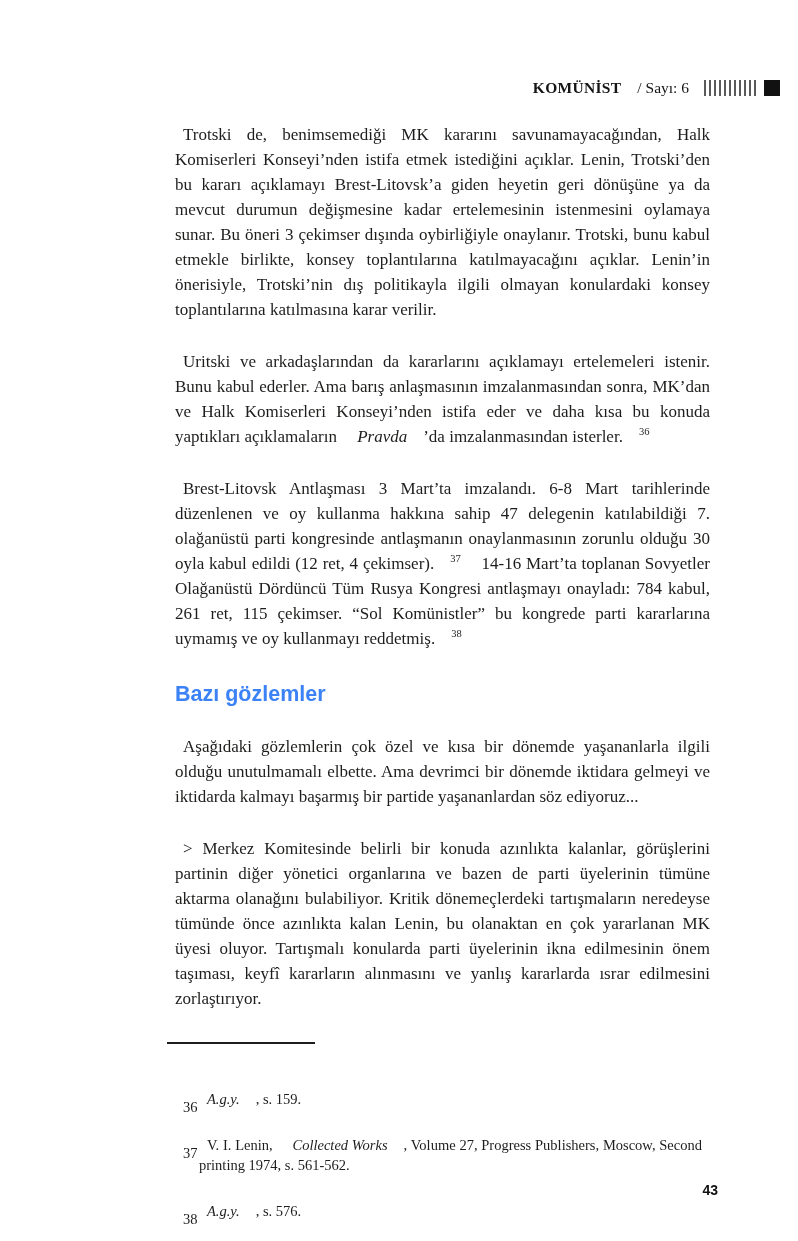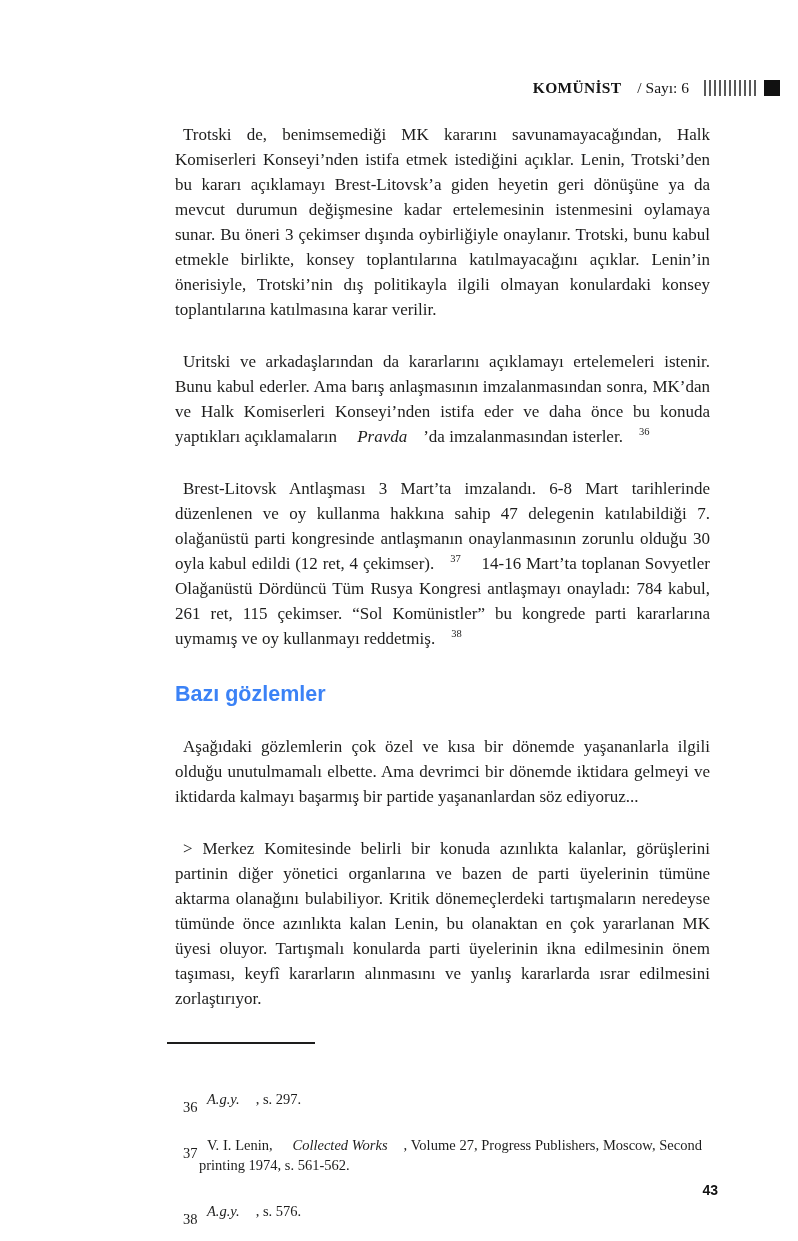--- a/index.html
+++ b/index.html
@@ -117,31 +117,31 @@
 
   <header class="page-header">
     <span class="journal-name">KOMÜNİST</span>
     <span class="journal-issue"> / Sayı: 6</span>
     <span class="dotted-rule"></span>
     <span class="square-marker"></span>
   </header>
 
   <main class="body-text">
       <p><span>Trotski de, benimsemediği MK kararını savunamayacağından, Halk Komiserleri Konseyi’nden istifa etmek istediğini açıklar. Lenin, Trotski’den bu kararı açıklamayı Brest-Litovsk’a giden heyetin geri dönüşüne ya da mevcut durumun değişmesine kadar ertelemesinin istenmesini oylamaya sunar. Bu öneri 3 çekimser dışında oybirliğiyle onaylanır. Trotski, bunu kabul etmekle birlikte, konsey toplantılarına katılmayacağını açıklar. Lenin’in önerisiyle, Trotski’nin dış politikayla ilgili olmayan konulardaki konsey toplantılarına katılmasına karar verilir.</span></p>
-      <p><span>Uritski ve arkadaşlarından da kararlarını açıklamayı ertelemeleri istenir. Bunu kabul ederler. Ama barış anlaşmasının imzalanmasından sonra, MK’dan ve Halk Komiserleri Konseyi’nden istifa eder ve daha önce bu konuda yaptıkları açıklamaların </span><span class="italic">Pravda</span><span>’da imzalanmasından isterler.</span><sup>36</sup></p>
+      <p><span>Uritski ve arkadaşlarından da kararlarını açıklamayı ertelemeleri istenir. Bunu kabul ederler. Ama barış anlaşmasının imzalanmasından sonra, MK’dan ve Halk Komiserleri Konseyi’nden istifa eder ve daha kısa bu konuda yaptıkları açıklamaların </span><span class="italic">Pravda</span><span>’da imzalanmasından isterler.</span><sup>36</sup></p>
       <p><span>Brest-Litovsk Antlaşması 3 Mart’ta imzalandı. 6-8 Mart tarihlerinde düzenlenen ve oy kullanma hakkına sahip 47 delegenin katılabildiği 7. olağanüstü parti kongresinde antlaşmanın onaylanmasının zorunlu olduğu 30 oyla kabul edildi (12 ret, 4 çekimser).</span><sup>37</sup><span> 14-16 Mart’ta toplanan Sovyetler Olağanüstü Dördüncü Tüm Rusya Kongresi antlaşmayı onayladı: 784 kabul, 261 ret, 115 çekimser. “Sol Komünistler” bu kongrede parti kararlarına uymamış ve oy kullanmayı reddetmiş.</span><sup>38</sup></p>
       <h2>Bazı gözlemler</h2>
       <p><span>Aşağıdaki gözlemlerin çok özel ve kısa bir dönemde yaşananlarla ilgili olduğu unutulmamalı elbette. Ama devrimci bir dönemde iktidara gelmeyi ve iktidarda kalmayı başarmış bir partide yaşananlardan söz ediyoruz...</span></p>
       <p><span>&gt; Merkez Komitesinde belirli bir konuda azınlıkta kalanlar, görüşlerini partinin diğer yönetici organlarına ve bazen de parti üyelerinin tümüne aktarma olanağını bulabiliyor. Kritik dönemeçlerdeki tartışmaların neredeyse tümünde önce azınlıkta kalan Lenin, bu olanaktan en çok yararlanan MK üyesi oluyor. Tartışmalı konularda parti üyelerinin ikna edilmesinin önem taşıması, keyfî kararların alınmasını ve yanlış kararlarda ısrar edilmesini zorlaştırıyor.</span></p>
     </main>
 
   <section class="footnote-section">
     <div class="fn-rule"></div>
     <div>
-        <div class="footnote"><span class="fn-num">36</span><span class="italic">A.g.y.</span><span>, s. 297.</span></div>
+        <div class="footnote"><span class="fn-num">36</span><span class="italic">A.g.y.</span><span>, s. 159.</span></div>
         <div class="footnote"><span class="fn-num">37</span><span>V. I. Lenin, </span><span class="italic">Collected Works</span><span>, Volume 27, Progress Publishers, Moscow, Second printing 1974, s. 561-562.</span></div>
         <div class="footnote"><span class="fn-num">38</span><span class="italic">A.g.y.</span><span>, s. 576.</span></div>
       </div>
   </section>
 
   <footer>
     <span class="page-number">43</span>
   </footer>
 
 </div>

